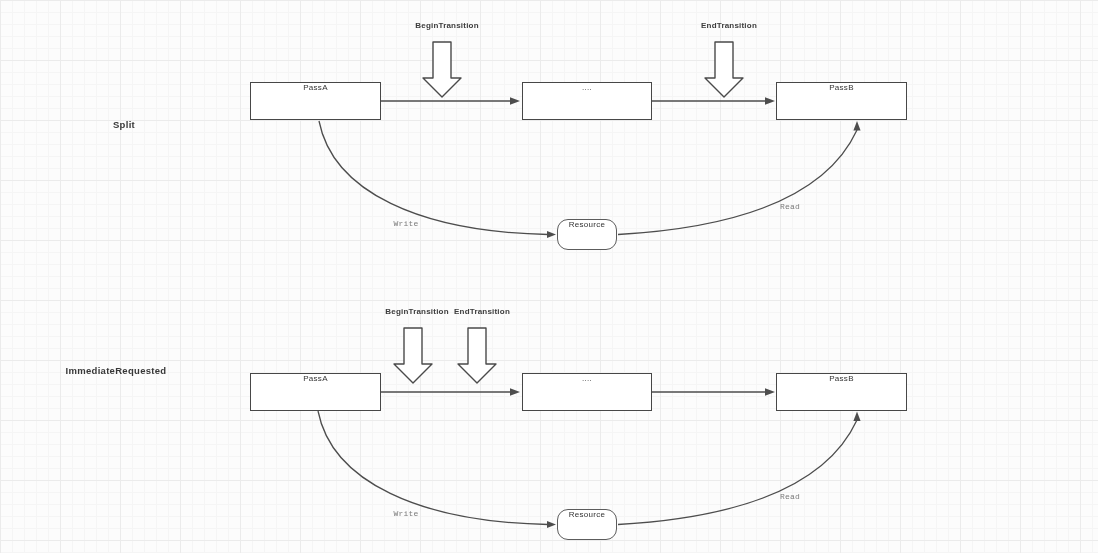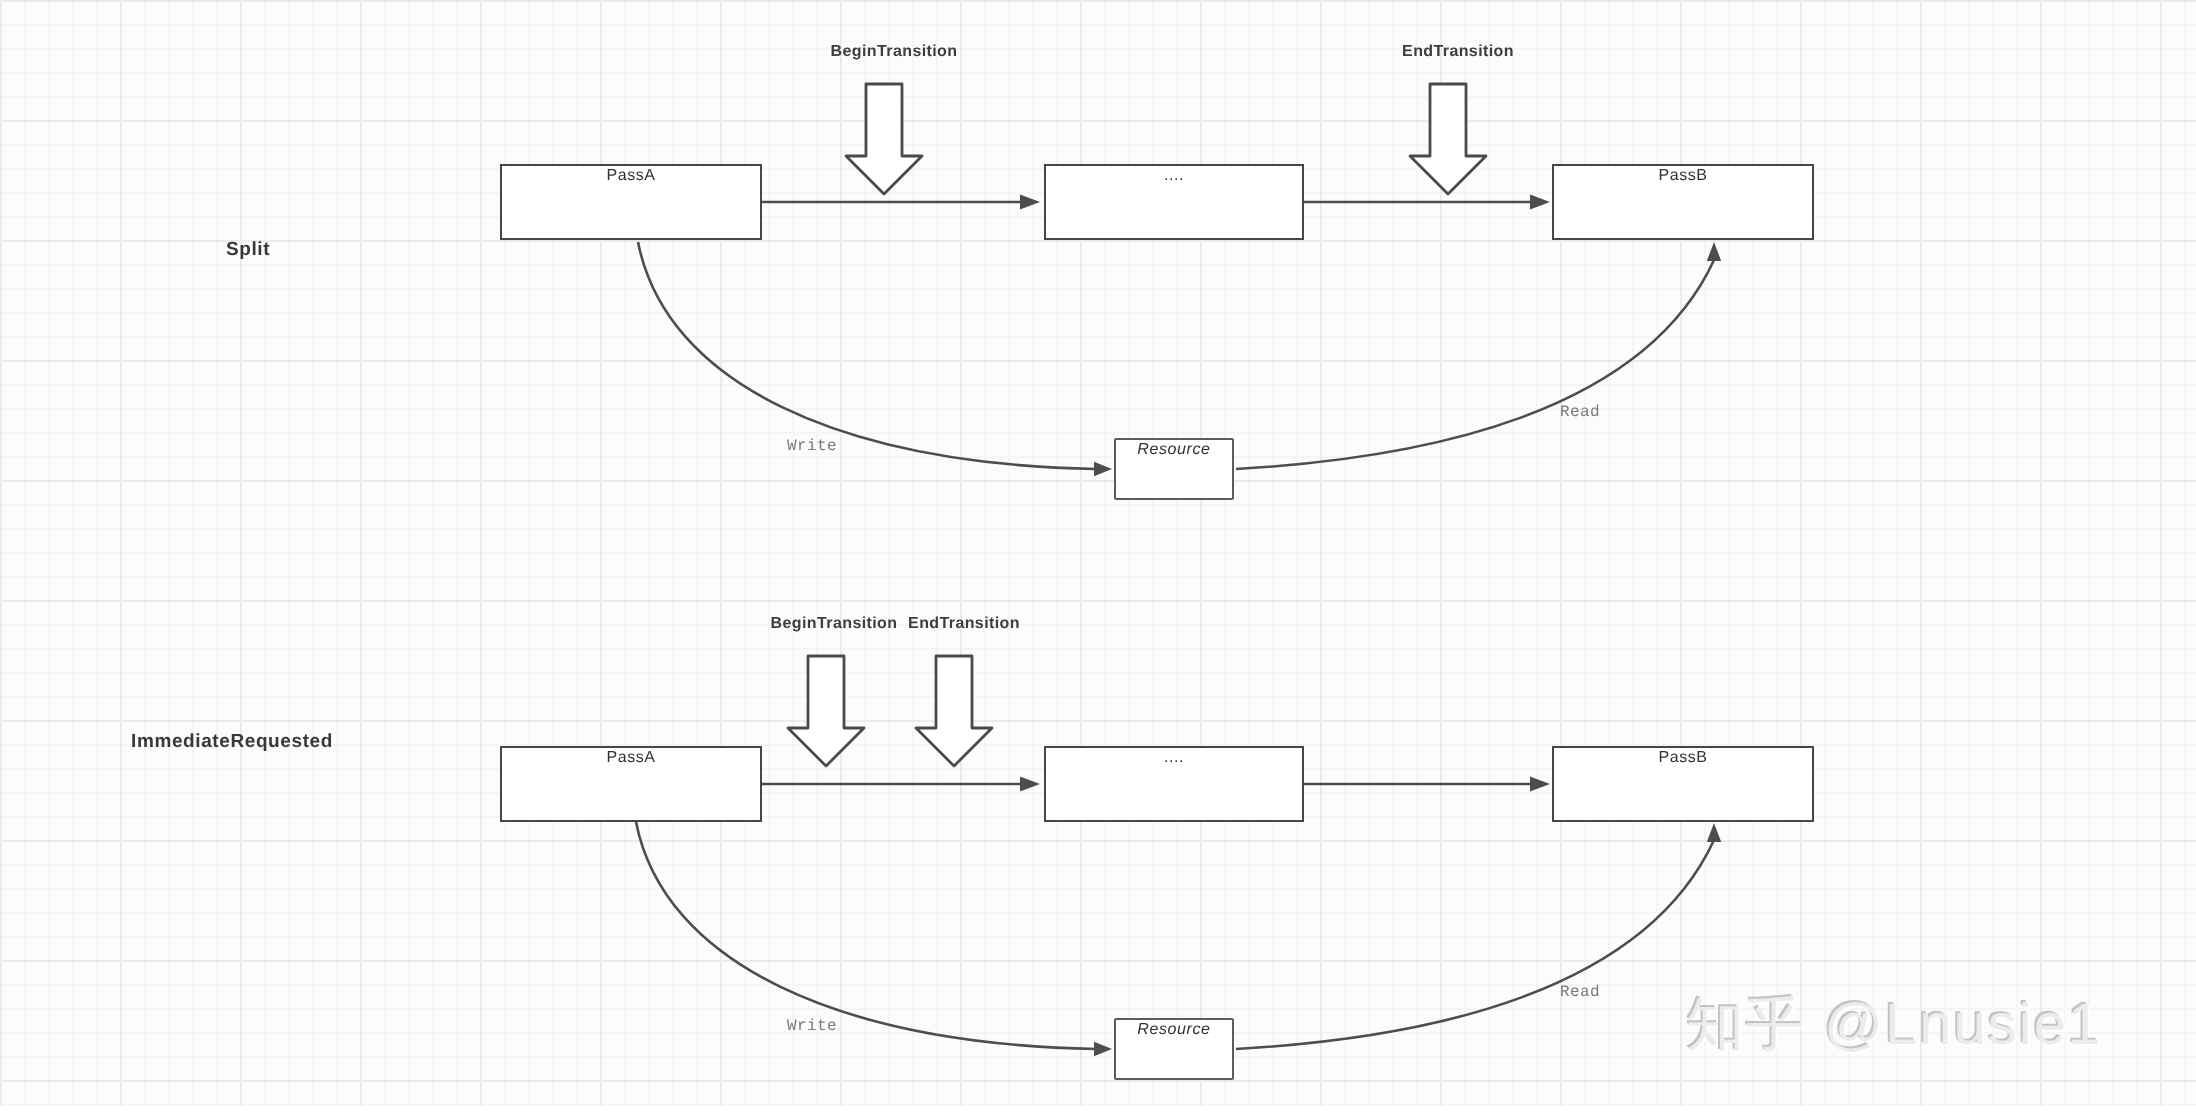--- a/index.html
+++ b/index.html
@@ -18,21 +18,21 @@
   }
   .overlay{position:absolute;left:0;top:0;}
   .node{
     position:absolute;
     background:#ffffff;
     border:1.5px solid #474747;
     box-sizing:border-box;
     display:flex;justify-content:center;
     font-size:8px;color:#333333;letter-spacing:.3px;
   }
-  .node--rounded{border-radius:1px;border-color:#5c5c5c;font-style:italic;}
+  .node--rounded{border-radius:11px;border-color:#5c5c5c;}
   .float-label{
     position:absolute;transform:translate(-50%,-50%);
     white-space:nowrap;line-height:1;
   }
   .section-label{font-size:9.5px;font-weight:700;color:#383838;letter-spacing:.3px;}
   .transition-label{font-size:8px;font-weight:700;color:#3d3d3d;letter-spacing:.2px;padding-left:12px;}
   .edge-label{font-size:8px;color:#7a7a7a;letter-spacing:.2px;font-family:Liberation Mono, monospace;}
   .watermark{
     position:absolute;left:843px;top:493px;
     font-size:29px;letter-spacing:1px;white-space:nowrap;
@@ -119,16 +119,15 @@
   <div class="node node--rounded" style="left:557px;top:509px;width:60px;height:31px">
     <span>Resource</span>
   </div>
 
   <div class="float-label transition-label" style="left:411px;top:312px">BeginTransition</div>
   <div class="float-label transition-label" style="left:476px;top:312px">EndTransition</div>
 
   <div class="float-label edge-label" style="left:406px;top:514px">Write</div>
   <div class="float-label edge-label" style="left:790px;top:497px">Read</div>
 
-  <div class="watermark">知乎 @Lnusie1</div>
 
   <div class="bottom-strip"></div>
 </div>
 
 </body></html>

